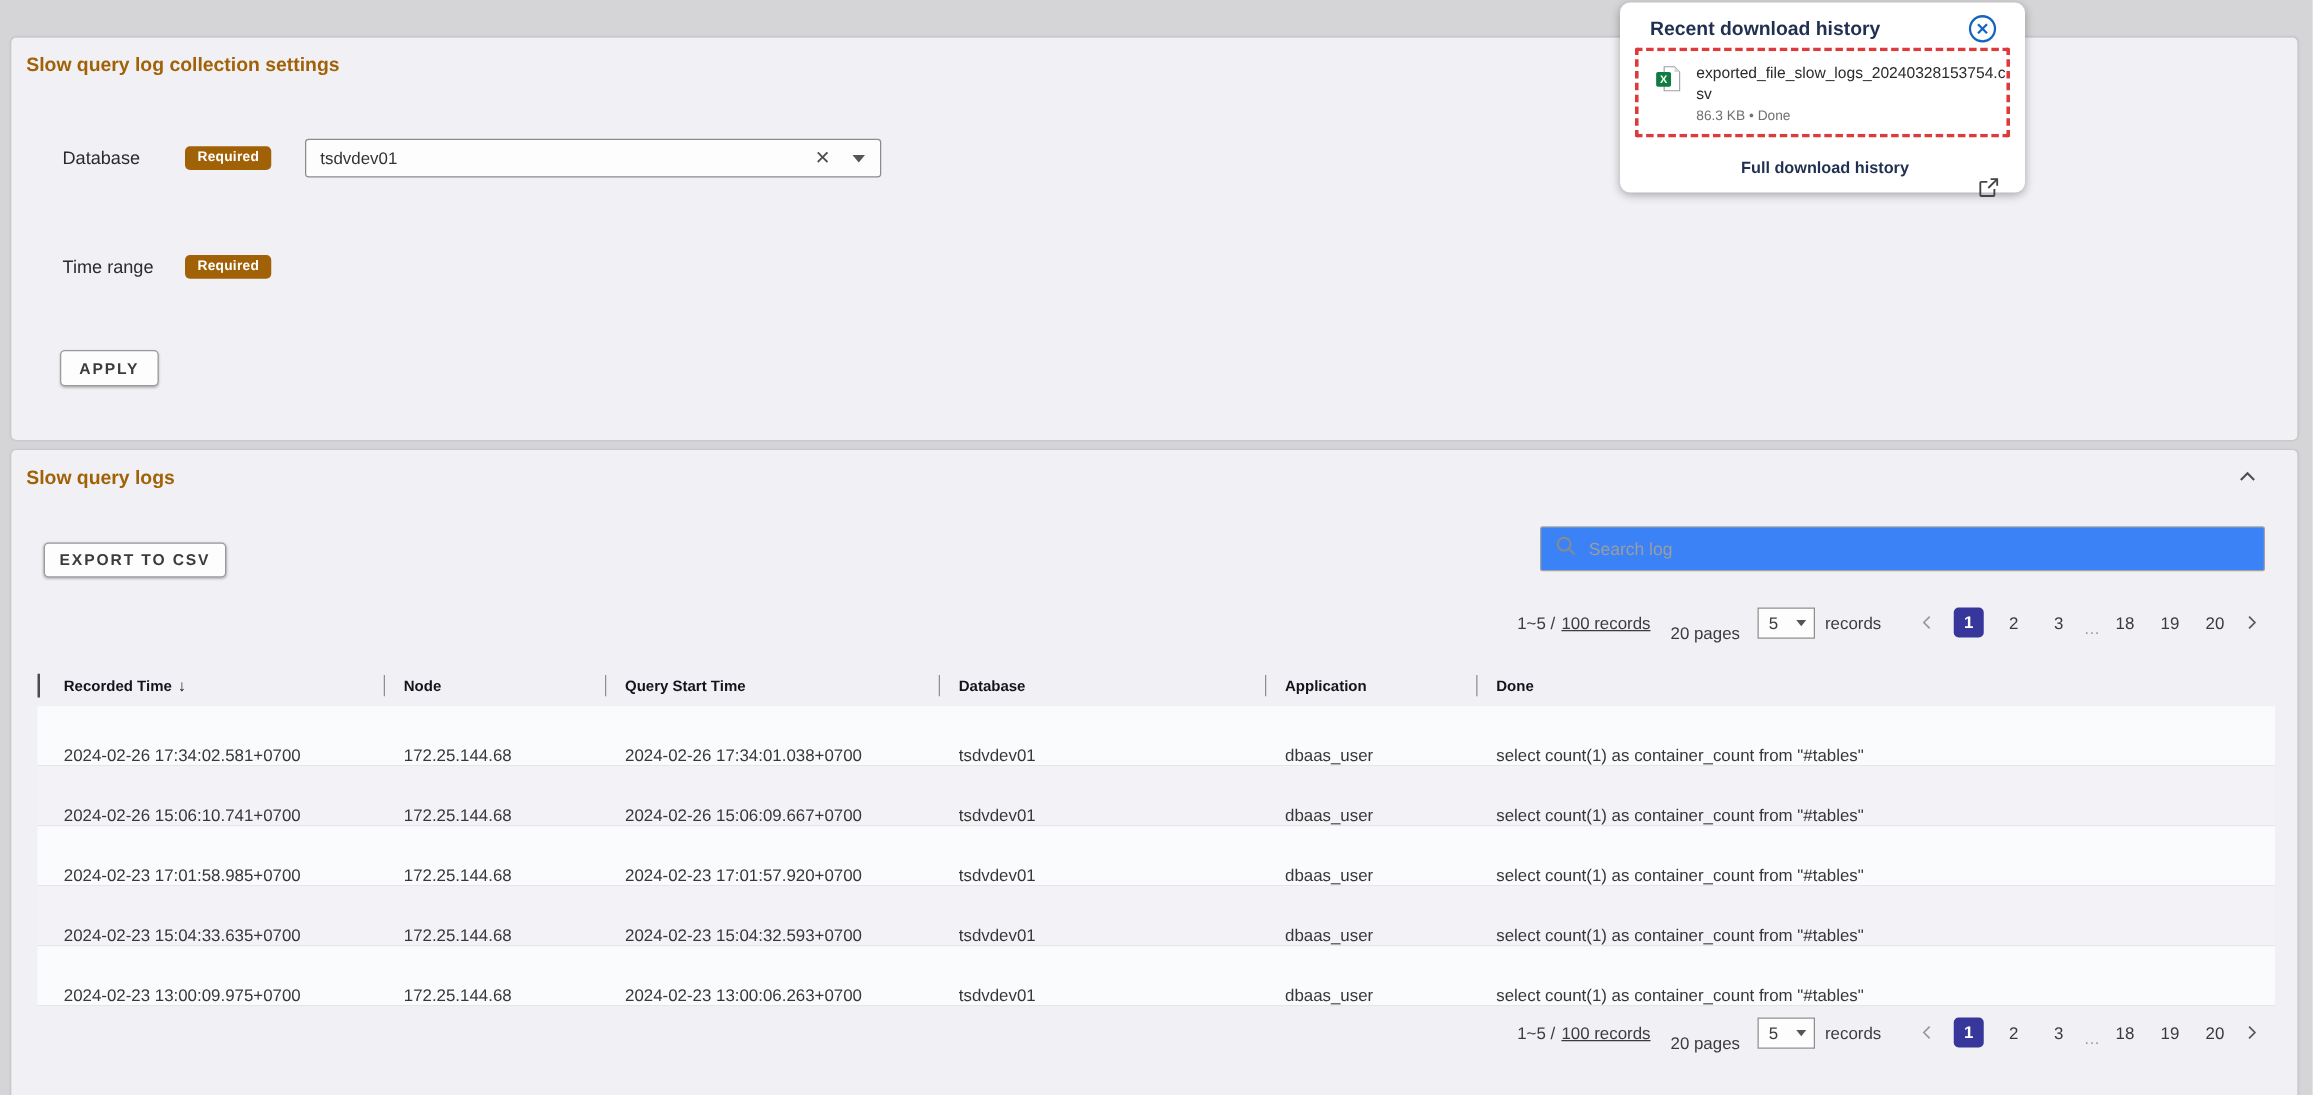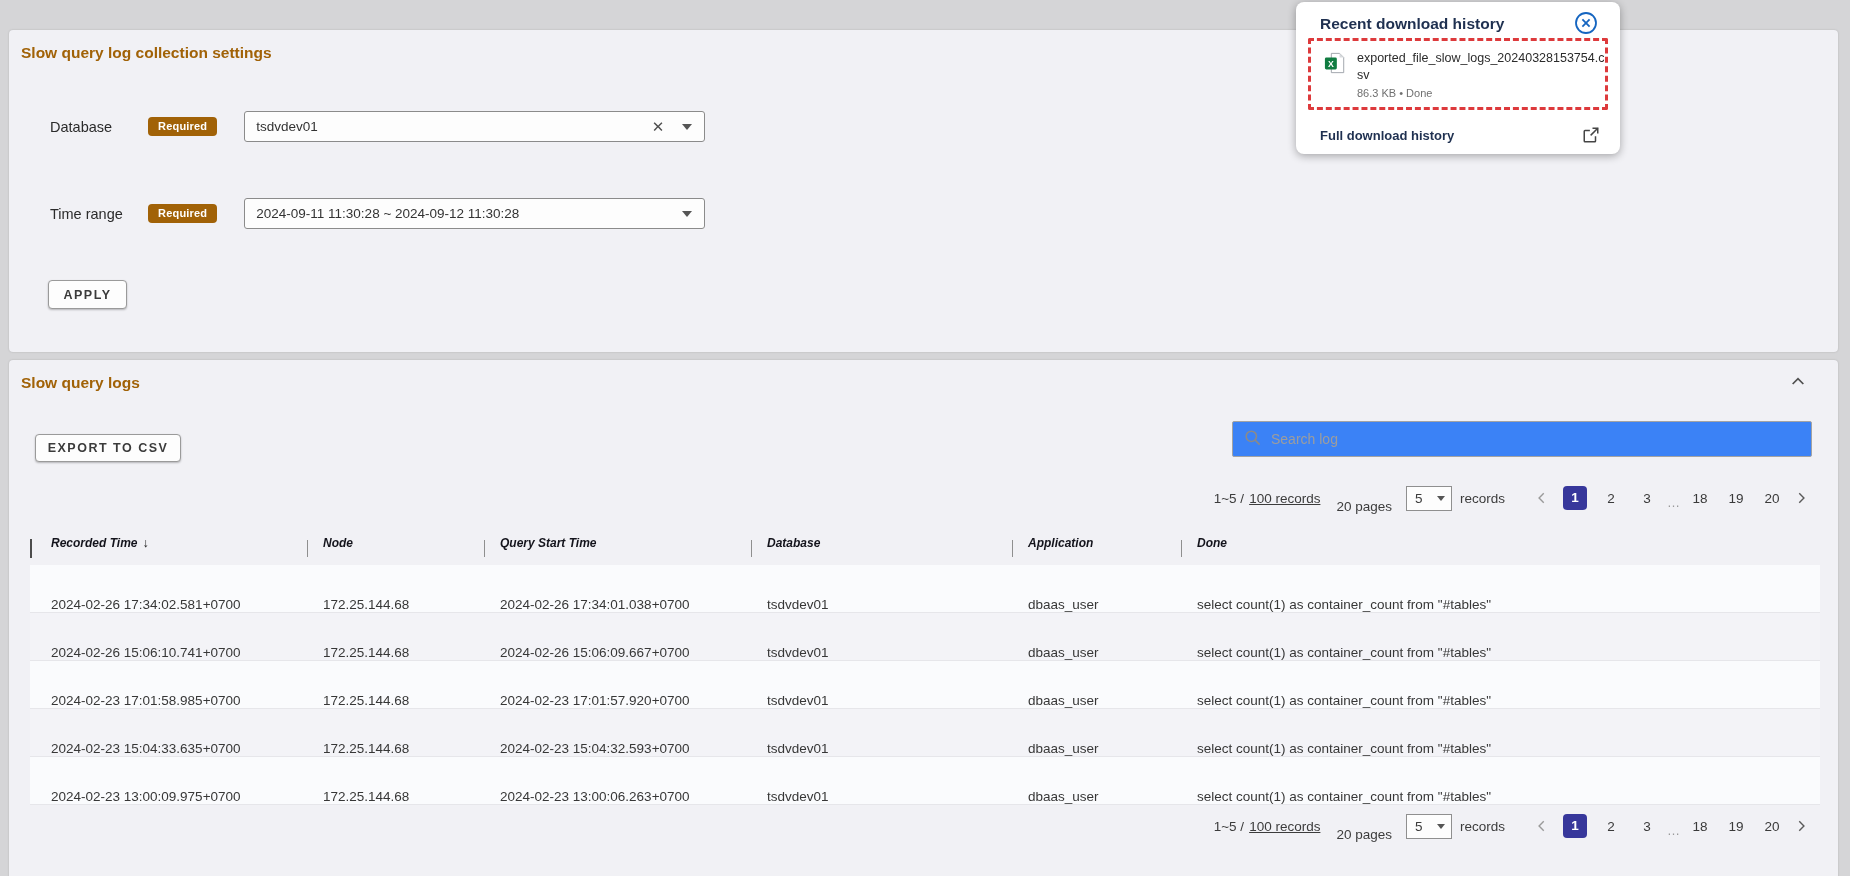--- a/index.html
+++ b/index.html
@@ -118,23 +118,23 @@
     border-radius:4px; margin:0 6px 0 10px;
   }
   .page-ellipsis { color:#9a9a9a; margin:8px 2px 0; font-size:13px; }
 
   
   .table {
     position:absolute; left:21px; right:18px; top:176px;
   }
   .thead { display:flex; height:26px; align-items:center; }
   .th {
-    position:relative; display:flex; 
+    position:relative; display:flex; align-items:center;
     height:100%; font-size:12px; font-weight:bold; color:#14141c;
-    padding-left:16px; cursor:pointer;font-style:italic;
+    padding-left:16px; cursor:pointer;
   }
   .th::before {
     content:""; position:absolute; left:0; top:4px;
     width:1px; height:17px; background:#8f8f8f;
   }
   .th:first-child::before { width:2px; background:#4c4c4c; top:3px; height:19px; }
   .th:first-child { padding-left:21px; }
   .sort-arrow { margin-left:5px; font-size:12.5px; font-weight:normal; color:#222; }
   .tbody { margin-top:3px; }
   .tr { display:flex; height:48px; border-bottom:1px solid #e6e6ea;align-items:flex-end; }
@@ -170,21 +170,21 @@
   .file-icon { flex:0 0 auto; margin-top:2px; }
   .file-info { margin-left:11px; }
   .file-name {
     font-size:12.5px; color:#2b2b2b; line-height:17px;
     width:252px; word-break:break-all; cursor:pointer;
   }
   .file-meta { font-size:11px; color:#707070; margin-top:3px; }
   .full-history {
     position:absolute; left:24px; top:124px; right:20px;
     display:flex; align-items:center;
-    font-size:13px; font-weight:bold; color:#1f3050; cursor:pointer;
+    font-size:13px; font-weight:bold; color:#1f3050; cursor:pointer;flex-direction:column;
   }
   .full-history svg { margin-left:auto; }
 </style>
 </head>
 <body>
 
 <section class="panel" id="settings-panel">
   <h2 class="panel-title">Slow query log collection settings</h2>
 
   <div class="form-row" id="db-row">
@@ -193,24 +193,20 @@
     <div class="select-box">
       <span>tsdvdev01</span>
       <span class="clear-x">✕</span>
       <span class="caret"></span>
     </div>
   </div>
 
   <div class="form-row" id="tr-row">
     <span class="form-label">Time range</span>
     <span class="req-badge">Required</span>
-    <div class="select-box">
-      <span>2024-09-11 11:30:28 ~ 2024-09-12 11:30:28</span>
-      <span class="caret only"></span>
-    </div>
   </div>
 
   <button class="btn" id="apply-btn">APPLY</button>
 </section>
 
 <section class="panel" id="logs-panel">
   <h2 class="panel-title">Slow query logs</h2>
 
   <span id="collapse-btn">
     <svg width="16" height="16" viewBox="0 0 24 24">

